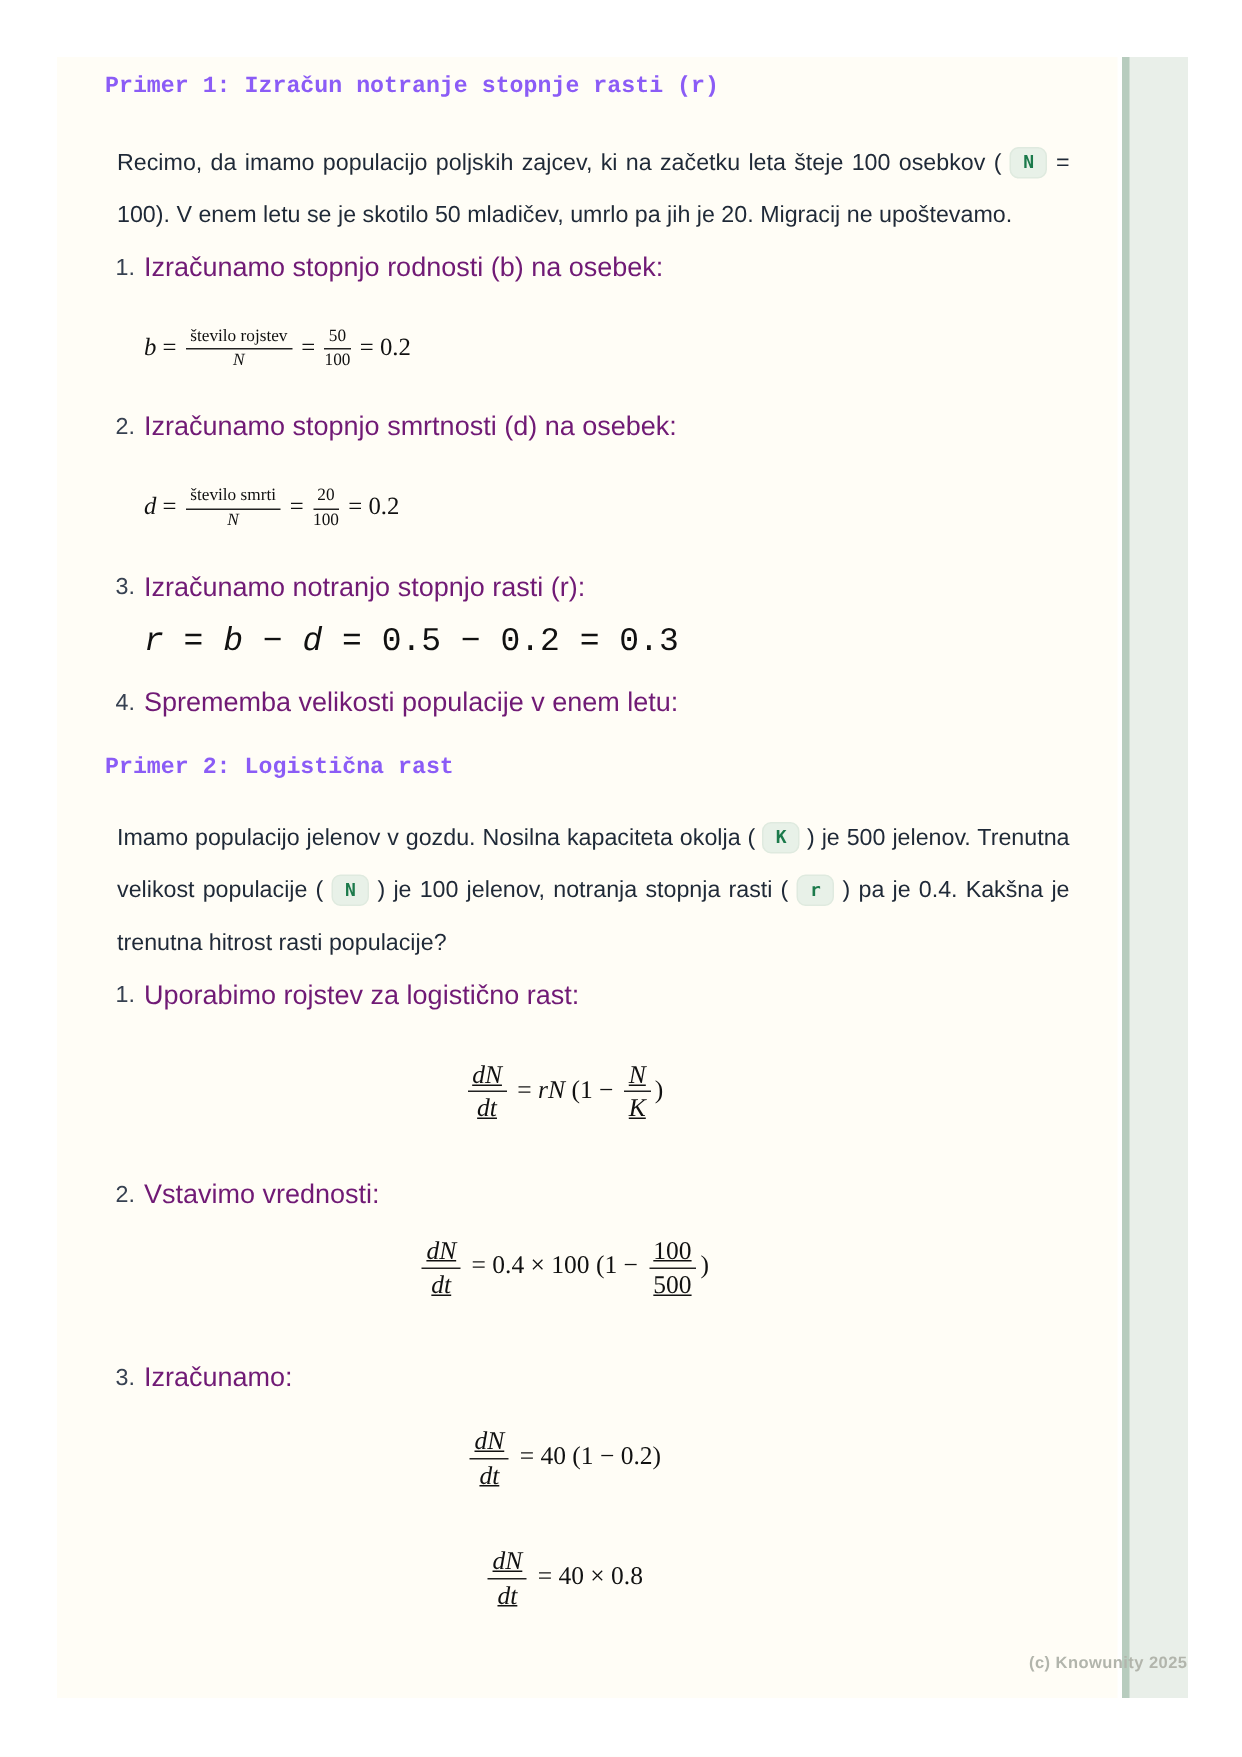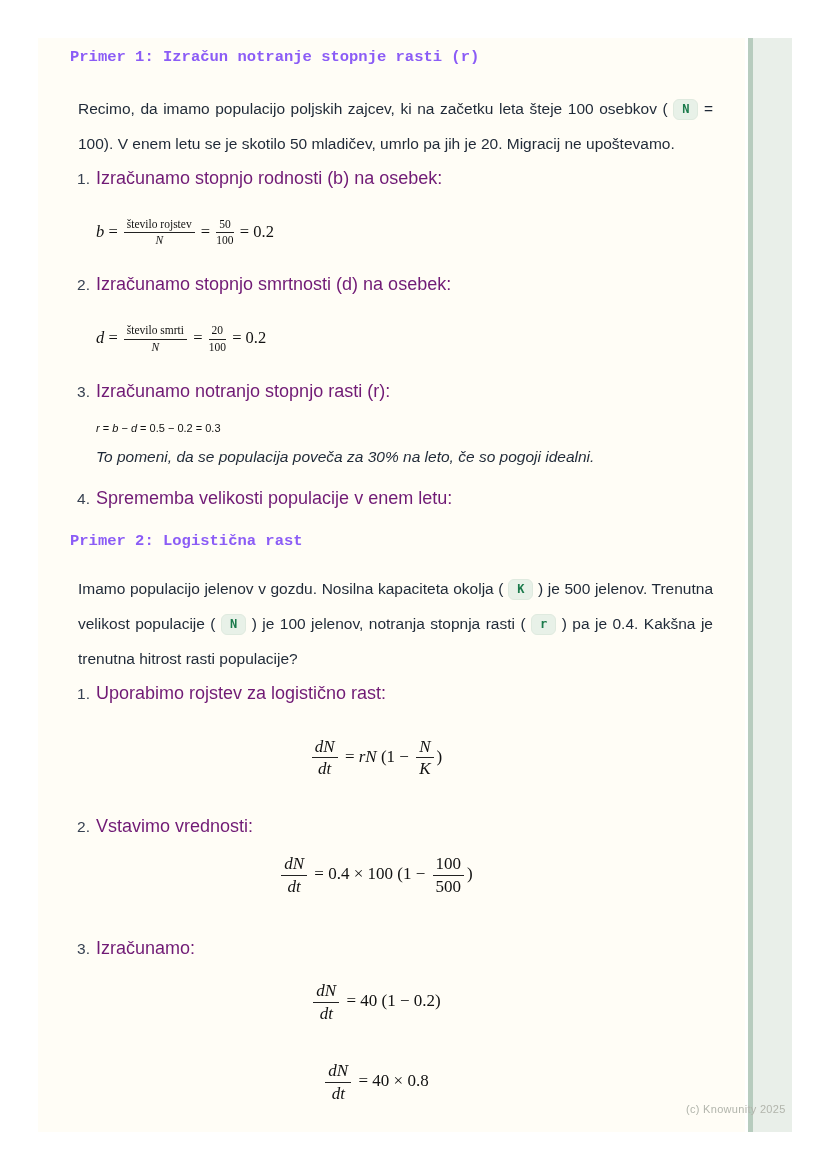--- a/index.html
+++ b/index.html
@@ -11,51 +11,51 @@
     position:absolute;left:38px;top:38px;width:707px;height:1094px;
     background:#fffdf6;box-sizing:border-box;padding:10px 24px 0 32px;overflow:hidden;
   }
   .green-strip{
     position:absolute;left:748px;top:38px;width:44px;height:1094px;
     background:var(--strip-fill,#e9efe9);border-left:5px solid var(--strip-edge,#b7ccbe);
     box-sizing:border-box;
   }
   .watermark{
     position:absolute;left:686px;top:1103px;font-size:11px;color:#b2b5ac;
-    letter-spacing:.3px;z-index:5;white-space:nowrap;
+    letter-spacing:.3px;z-index:5;white-space:nowrap;font-weight:bold;
   }
   .h-section{
     font-size:15.5px;font-weight:700;color:#8b5cf6;margin:0 0 24px 0;line-height:19px;font-family:Liberation Mono, monospace;
   }
   .h-section2{margin:24px 0 20px 0;}
   .para{
     font-size:15.5px;line-height:35px;text-align:justify;margin:8px;color:#1f2937;
   }
   .badge{
     display:inline-block;background:var(--badge-bg,#e8f1e8);color:var(--badge-text,#1b7a4b);
     font-family:"DejaVu Sans Mono",monospace;font-size:12px;font-weight:700;
     padding:1px 8px 2px;border-radius:6px;border:1px solid #dfeadf;
     line-height:16px;vertical-align:1px;
   }
   .li-row{display:flex;margin-top:12px;}
   .li-row.first{margin-top:8px;}
   .li-marker{width:20px;flex:0 0 20px;text-align:right;margin-right:6px;font-size:15.5px;line-height:19px;color:#374151;}
   .li-head{font-size:18px;font-weight:400;color:#701a75;line-height:19px;}
   .fblock{margin:14px 0 0 26px;font-family:"Liberation Serif",serif;font-size:16.5px;color:#111111;}
-  .fline{margin:16px 0 0 26px;font-family:Liberation Sans, sans-serif;font-size:11px;line-height:22px;color:#111111;}
+  .fline{margin:16px 0 0 26px;font-family:Liberation Mono, monospace;font-size:22px;line-height:22px;color:#111111;}
   .note{margin:6px 0 0 26px;font-style:italic;font-size:15.5px;line-height:24px;color:#1f2937;}
   .note2{margin:4px 0 0 26px;font-size:15.5px;line-height:24px;color:#1f2937;}
   .note2 .nm{font-family:"Liberation Serif",serif;font-size:16px;color:#111111;}
   .mi{font-style:italic;}
   .frac{display:inline-block;text-align:center;vertical-align:middle;line-height:1.15;}
   .fnum{display:block;border-bottom:1px solid #222222;padding:0 3px 1px;}
   .fden{display:block;padding-top:1px;}
   .fblock .frac{font-size:11.5px;margin:16px 2px;}
   .dblock{text-align:center;font-family:"Liberation Serif",serif;font-size:17px;color:#111111;}
-  .dblock .frac{font-size:17px;margin:0 3px;}
+  .dblock .frac{font-size:17px;margin:0 3px;text-decoration:underline;}
   .d1{margin:34px 40px 38px 0;}
   .d2{margin:18px 40px 43px 0;}
   .d3{margin:23px 40px 0 0;}
   .d4{margin:38px 40px 0 0;}
   .mt20{margin-top:20px;}
 </style>
 </head>
 <body style="--badge-bg: #e8f1e8; --badge-text: #1b7a4b; --strip-fill: #e9efe9; --strip-edge: #b7ccbe;">
 
 <div class="page">
@@ -74,21 +74,20 @@
     <span class="li-marker">2.</span>
     <span class="li-head">Izračunamo stopnjo smrtnosti (d) na osebek:</span>
   </div>
   <div class="fblock"><span class="mi">d</span><span> = </span><span class="frac"><span class="fnum">število smrti</span><span class="fden mi">N</span></span><span> = </span><span class="frac"><span class="fnum">20</span><span class="fden">100</span></span><span> = 0.2</span></div>
 
   <div class="li-row">
     <span class="li-marker">3.</span>
     <span class="li-head">Izračunamo notranjo stopnjo rasti (r):</span>
   </div>
   <div class="fline"><span class="mi">r</span><span> = </span><span class="mi">b</span><span> − </span><span class="mi">d</span><span> = 0.5 − 0.2 = 0.3</span></div>
-  <div class="note">To pomeni, da se populacija poveča za 30% na leto, če so pogoji idealni.</div>
 
   <div class="li-row mt20">
     <span class="li-marker">4.</span>
     <span class="li-head">Sprememba velikosti populacije v enem letu:</span>
   </div>
 
   <div class="h-section h-section2">Primer 2: Logistična rast</div>
 
   <p class="para"><span>Imamo populacijo jelenov v gozdu. Nosilna kapaciteta okolja ( </span><span class="badge">K</span><span> ) je 500 jelenov. Trenutna velikost populacije ( </span><span class="badge">N</span><span> ) je 100 jelenov, notranja stopnja rasti ( </span><span class="badge">r</span><span> ) pa je 0.4. Kakšna je trenutna hitrost rasti populacije?</span></p>
 

